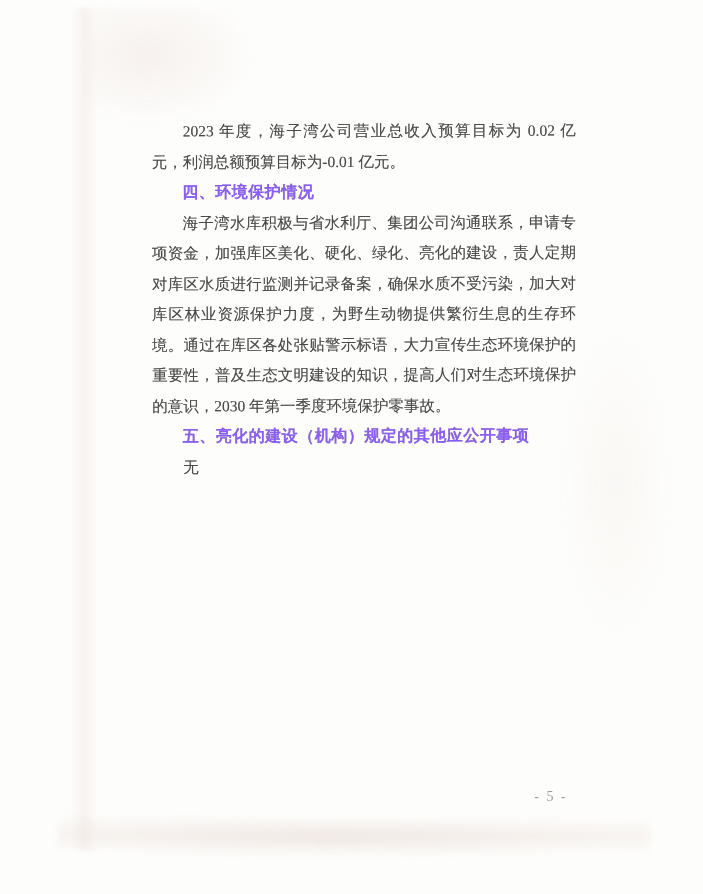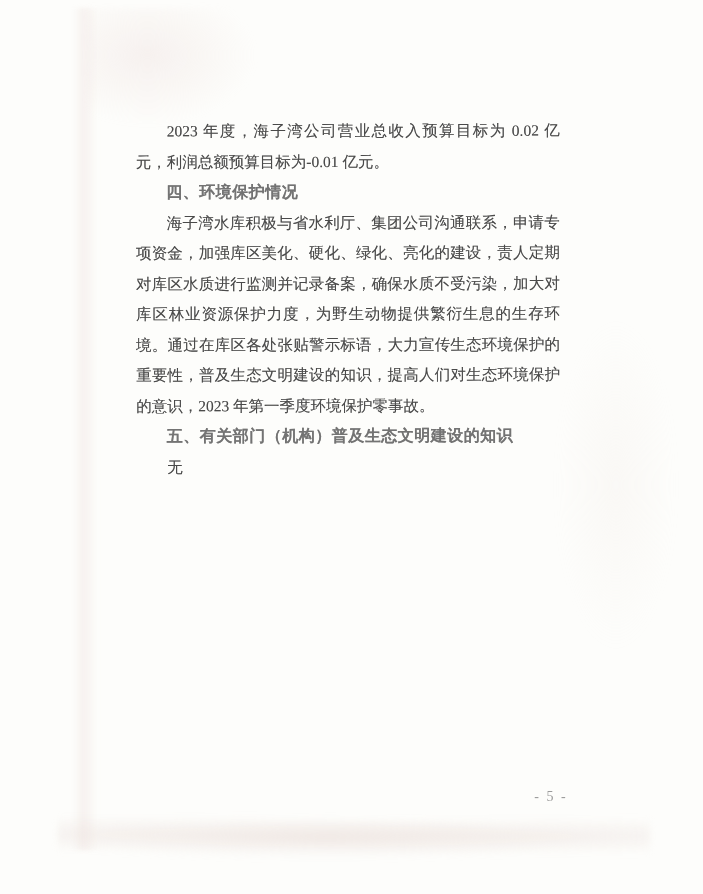--- a/index.html
+++ b/index.html
@@ -39,38 +39,38 @@
     filter: blur(3px);
   }
   .artifact-mid-right {
     left: 556px; top: 320px; width: 120px; height: 330px;
     background: radial-gradient(ellipse at 50% 50%,
       rgba(240,232,228,0.22) 0%, rgba(240,232,228,0) 70%);
     filter: blur(4px);
   }
   .text-block {
     position: absolute;
-    left: 136px; top: 116px; width: 424px;
+    left: 152px; top: 116px; width: 424px;
     color: #4a4a4a;
     font-size: 15.5px;
     line-height: 30.5px;
     text-align: justify;
     transform: rotate(-0.12deg);
     text-shadow: 0 0 0.5px rgba(80,80,80,0.45);
   }
   .para {
     margin: 0;
     text-indent: 2em;
   }
   .sec-heading {
     margin: 0;
     font-family: "Liberation Sans", "DejaVu Sans", sans-serif;
     font-weight: 700;
     font-size: 16px;
-    color: #737373;
+    color: #8b5cf6;
     text-indent: 1.9em;
     line-height: 30.5px;
     letter-spacing: 0.5px;
   }
   .page-number {
     position: absolute;
     left: 512px; top: 786px; width: 78px;
     text-align: center;
     color: #9b9b9b;
     font-size: 14px;
@@ -84,20 +84,20 @@
 <div class="page">
 
   <div class="artifact artifact-left-band"></div>
   <div class="artifact artifact-top-left"></div>
   <div class="artifact artifact-bottom-band"></div>
   <div class="artifact artifact-mid-right"></div>
 
   <div class="text-block">
     <p class="para">2023 年度，海子湾公司营业总收入预算目标为 0.02 亿元，利润总额预算目标为-0.01 亿元。</p>
     <h2 class="sec-heading">四、环境保护情况</h2>
-    <p class="para">海子湾水库积极与省水利厅、集团公司沟通联系，申请专项资金，加强库区美化、硬化、绿化、亮化的建设，责人定期对库区水质进行监测并记录备案，确保水质不受污染，加大对库区林业资源保护力度，为野生动物提供繁衍生息的生存环境。通过在库区各处张贴警示标语，大力宣传生态环境保护的重要性，普及生态文明建设的知识，提高人们对生态环境保护的意识，2023 年第一季度环境保护零事故。</p>
-    <h2 class="sec-heading">五、有关部门（机构）普及生态文明建设的知识</h2>
+    <p class="para">海子湾水库积极与省水利厅、集团公司沟通联系，申请专项资金，加强库区美化、硬化、绿化、亮化的建设，责人定期对库区水质进行监测并记录备案，确保水质不受污染，加大对库区林业资源保护力度，为野生动物提供繁衍生息的生存环境。通过在库区各处张贴警示标语，大力宣传生态环境保护的重要性，普及生态文明建设的知识，提高人们对生态环境保护的意识，2030 年第一季度环境保护零事故。</p>
+    <h2 class="sec-heading">五、亮化的建设（机构）规定的其他应公开事项</h2>
     <p class="para">无</p>
   </div>
 
   <div class="page-number">- 5 -</div>
 
 </div>
 
 </body></html>

